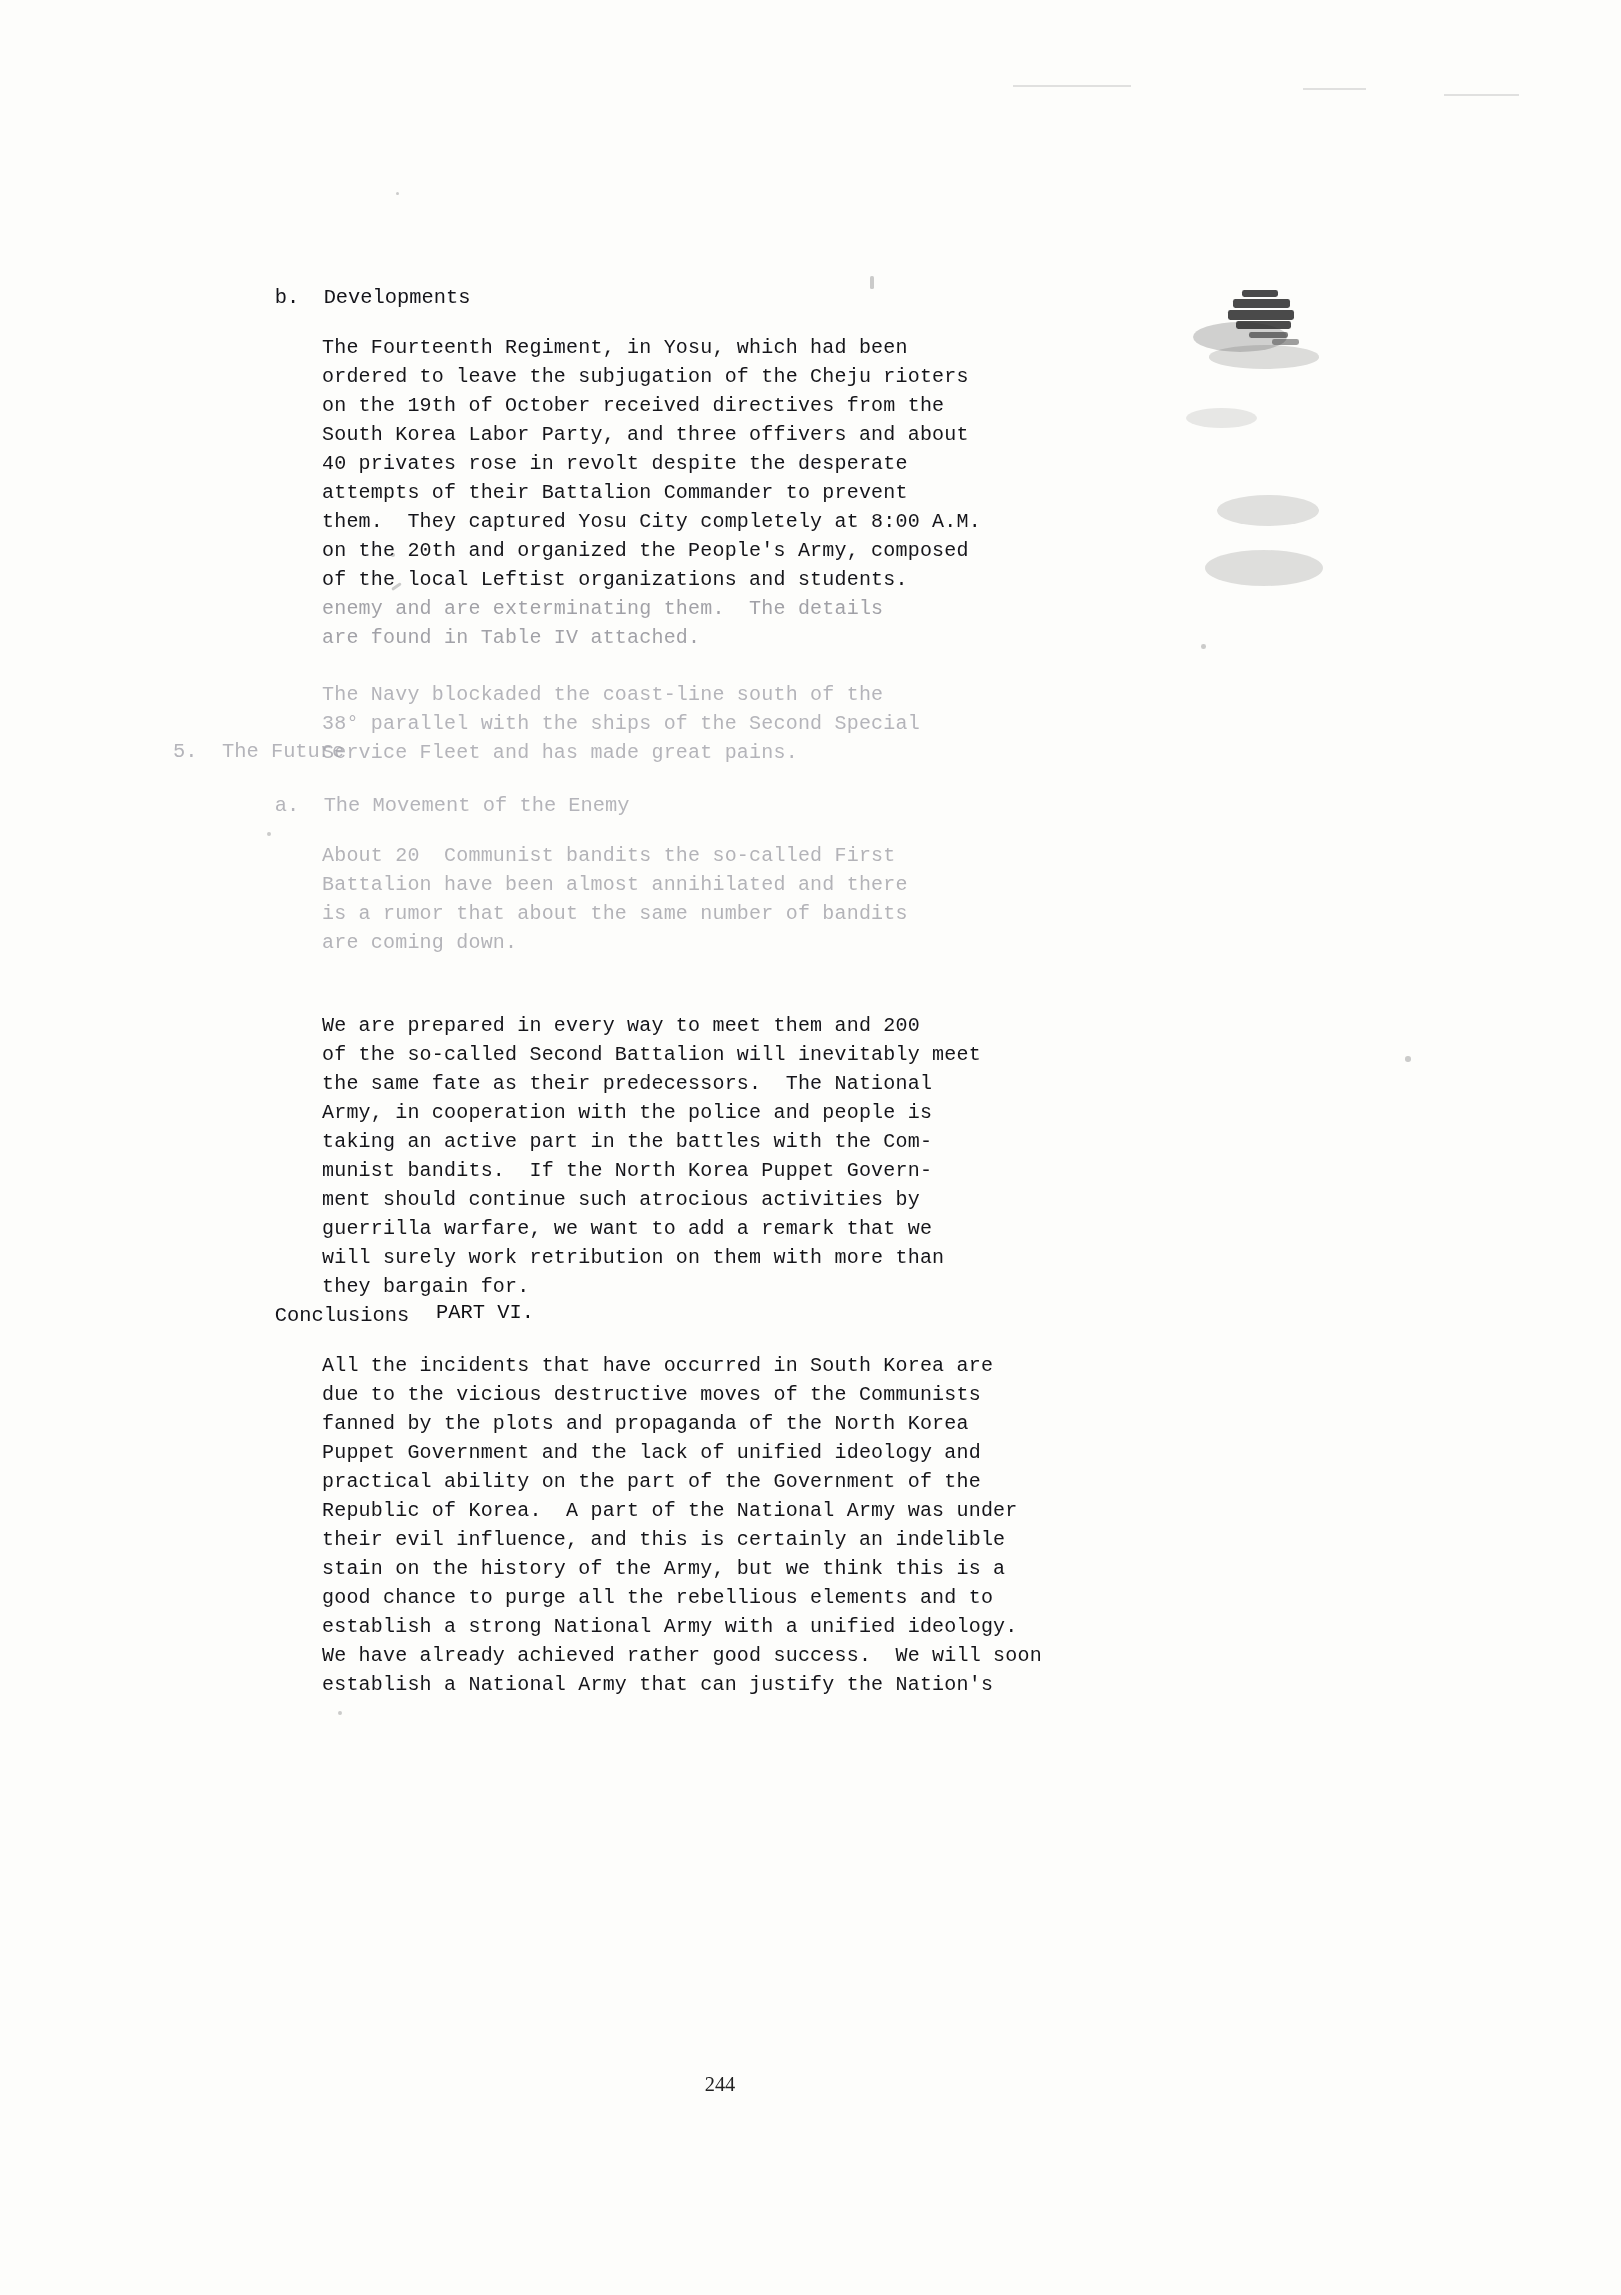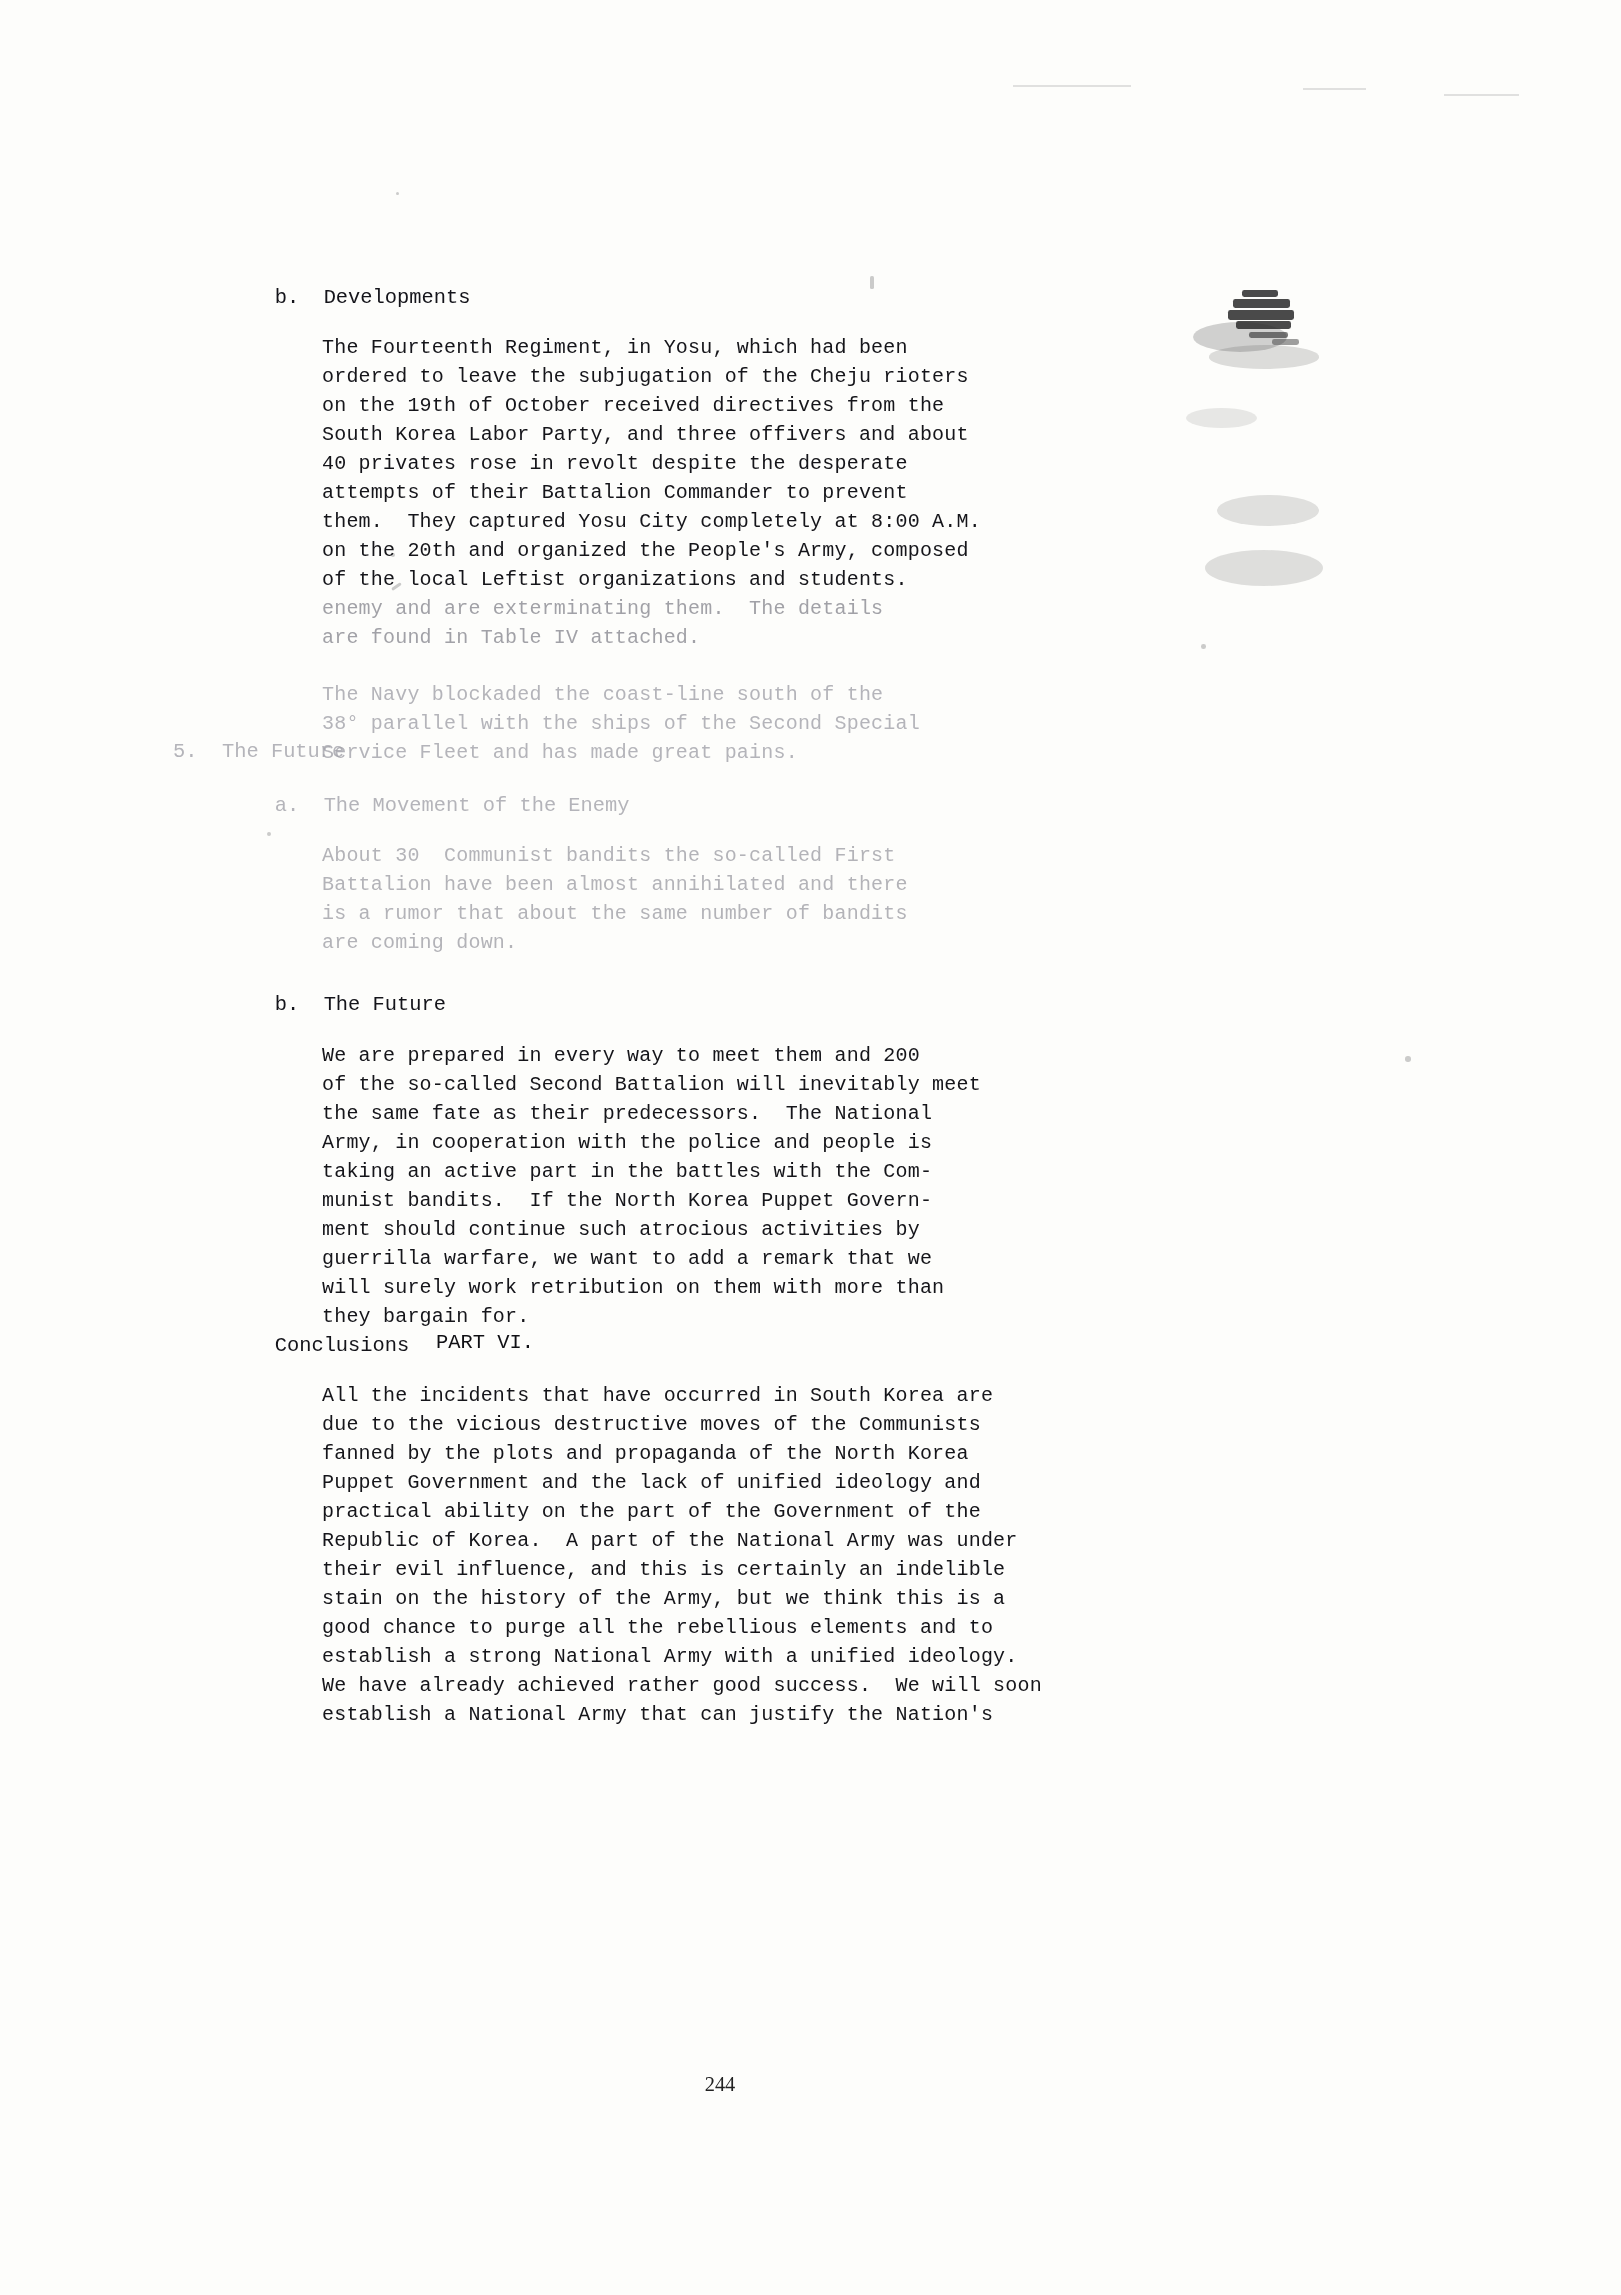--- a/index.html
+++ b/index.html
@@ -197,31 +197,30 @@
     <div class="block" style="margin-top:-30px;">
       <div class="heading faded-2" style="margin-left:-86px;">5.  The Future</div>
     </div>
 
     <div style="height:23.6px;"></div>
 
     <div class="block">
       <div class="heading indent-c faded-2">a.  The Movement of the Enemy</div>
       <div style="height:20.4px;"></div>
       <div class="indent-b">
-        <div class="line faded-3">About 30  Communist bandits the so-called First</div>
+        <div class="line faded-3">About 20  Communist bandits the so-called First</div>
         <div class="line faded-3">Battalion have been almost annihilated and there</div>
         <div class="line faded-3">is a rumor that about the same number of bandits</div>
         <div class="line faded-3">are coming down.</div>
       </div>
     </div>
 
     <div style="height:33px;"></div>
 
     <div class="block">
-      <div class="heading indent-c">b.  The Future</div>
       <div style="height:20.4px;"></div>
       <div class="indent-b">
         <div class="line">We are prepared in every way to meet them and 200</div>
         <div class="line">of the so-called Second Battalion will inevitably meet</div>
         <div class="line">the same fate as their predecessors.  The National</div>
         <div class="line">Army, in cooperation with the police and people is</div>
         <div class="line">taking an active part in the battles with the Com-</div>
         <div class="line">munist bandits.  If the North Korea Puppet Govern-</div>
         <div class="line">ment should continue such atrocious activities by</div>
         <div class="line">guerrilla warfare, we want to add a remark that we</div>

